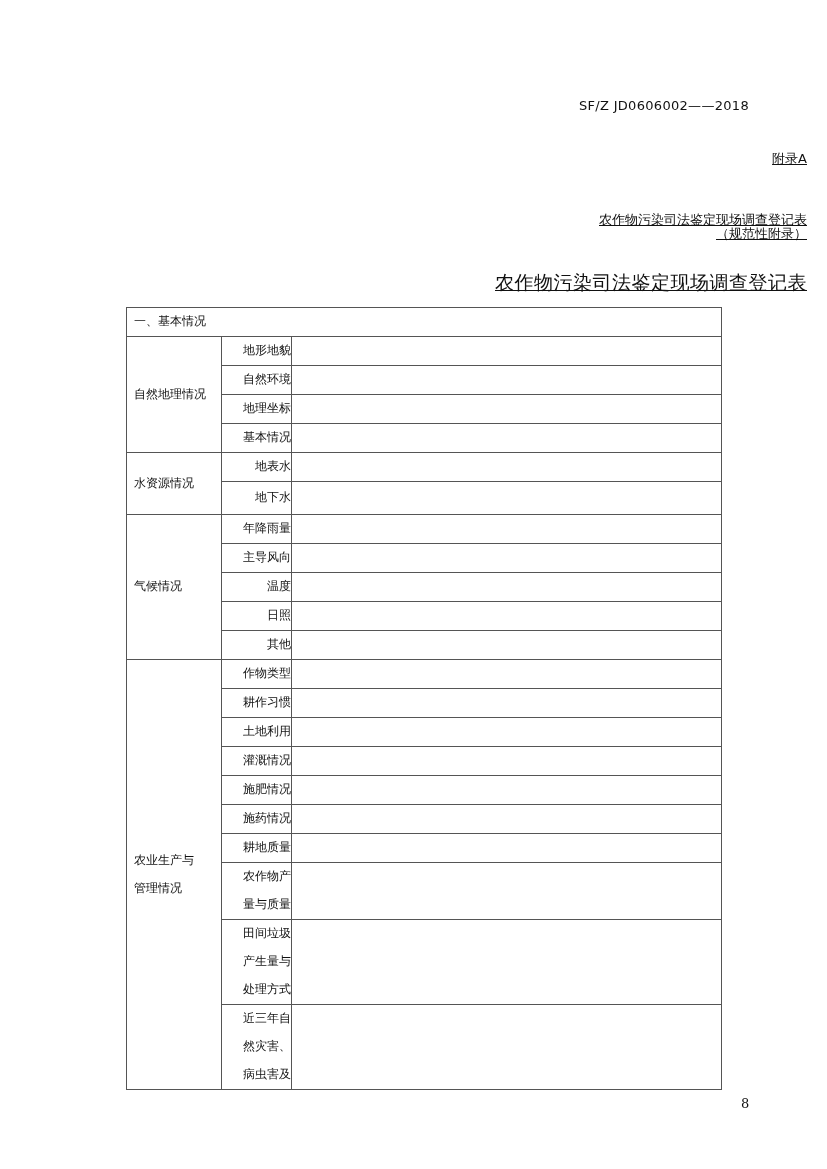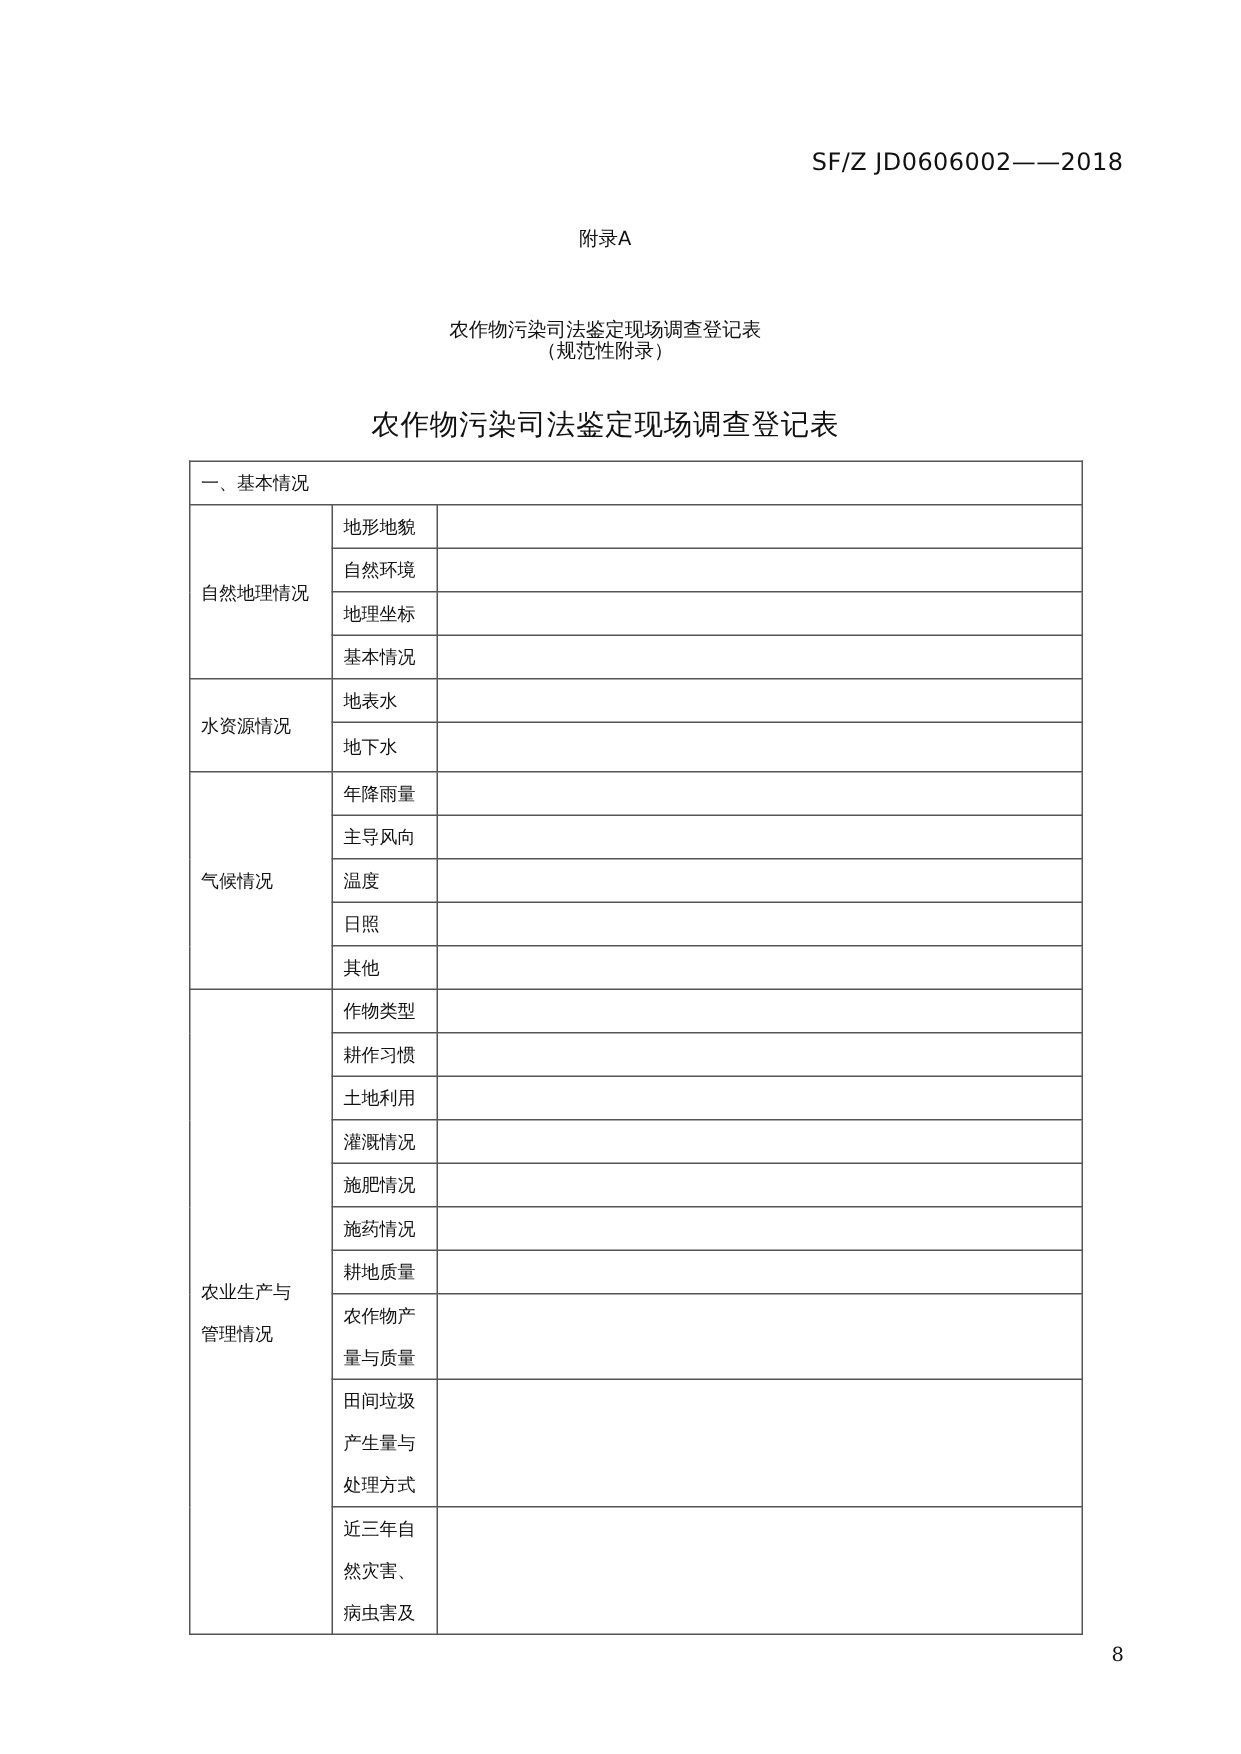--- a/index.html
+++ b/index.html
@@ -2,37 +2,37 @@
 <html><head>
 <meta charset="utf-8">
 <style>
   html, body { margin: 0; padding: 0; }
   body {
     width: 827px; height: 1169px; background: #ffffff; position: relative;
     font-family: "DejaVu Sans", "Liberation Sans", sans-serif; color: #111;
     overflow: hidden;
   }
   .doc-code {
-    position: absolute; top: 98px; right: 78px; font-size: 16px; letter-spacing: 0.3px;
+    position: absolute; top: 98px; right: 78px; font-size: 13px; letter-spacing: 0.3px;
   }
-  .center { position: absolute; left: 0; width: 807px; text-align: center; }
+  .center { position: absolute; left: 0; width: 807px; text-align: right; text-decoration: underline; }
   .appendix-title { top: 150px; font-size: 13px; }
   .appendix-type { top: 181px; font-size: 13px; margin-top: 44px; }
   .appendix-name { top: 211px; font-size: 13px; }
   .form-title { top: 270px; font-size: 19px; letter-spacing: 0.5px; }
   table.form {
     position: absolute; left: 126px; top: 307px; width: 596px;
     border-collapse: collapse; font-size: 12px; table-layout: fixed;
   }
   table.form td {
     border: 1px solid #555; padding: 0 0 0 7px; height: 27px;
-    vertical-align: middle; line-height: 28px;
+    vertical-align: middle; line-height: 28px; font-family: Liberation Mono, monospace;
   }
   td.cat { width: 87px; }
-  td.item { width: 62px; }
+  td.item { width: 62px; text-align: right; }
   td.val { }
   td.multi { line-height: 28px; padding-top: 0; margin-top: 20px; }
   td.multi-cat { vertical-align: middle; line-height: 28px; }
   .page-num {
     position: absolute; top: 1096px; left: 741px; font-family: "DejaVu Serif", serif; font-size: 13px;
   }
 </style>
 </head>
 <body>
 

